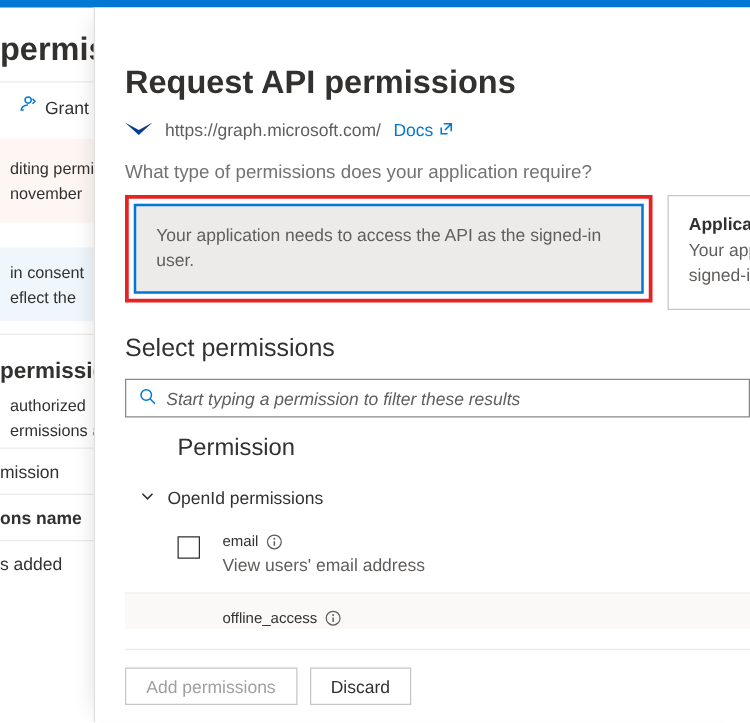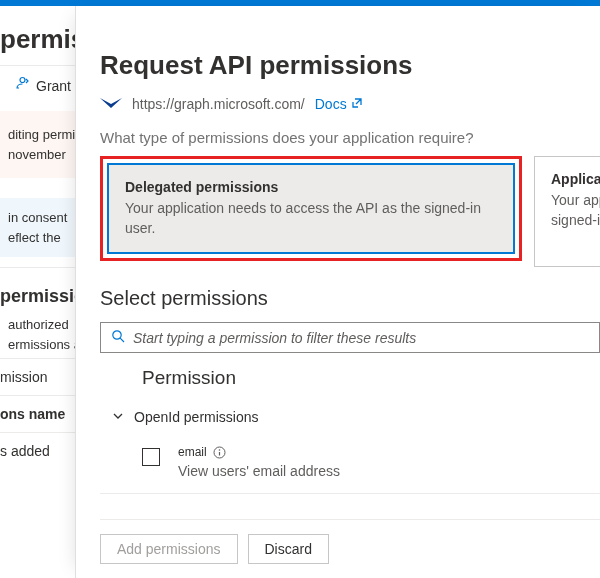--- a/index.html
+++ b/index.html
@@ -334,21 +334,20 @@
             </svg>
         </span>
       </span>
     </div>
 
     <div class="question">What type of permissions does your application require?</div>
 
     <div class="perm-cards">
       <div class="highlight-box">
         <div class="perm-card selected">
-          <div class="perm-card-title">Delegated permissions</div>
           <div class="perm-card-desc">Your application needs to access the API as the signed-in user.</div>
         </div>
       </div>
       <div class="perm-card other">
         <div class="perm-card-title">Application</div>
         <div class="perm-card-desc">
           <span>Your application</span><br>
           <span>signed-in user</span>
         </div>
       </div>
@@ -389,19 +388,34 @@
                   <circle cx="6.5" cy="4" r="0.8" fill="#605e5c"></circle>
                   <path d="M6.5 6v3.5" stroke="#605e5c" stroke-width="1.2"></path>
                 </svg>
             </span>
           </div>
           <div class="perm-desc">View users' email address</div>
         </div>
       </div>
     </div>
 
+    <div class="perm-row cut">
+      <div style="width:18px;flex-shrink:0"></div>
+      <div>
+        <div class="perm-name-row">
+          <span>offline_access</span>
+          <span class="info-icon">
+            <svg width="13" height="13" viewBox="0 0 13 13">
+                <circle cx="6.5" cy="6.5" r="5.5" fill="none" stroke="#605e5c" stroke-width="1"></circle>
+                <circle cx="6.5" cy="4" r="0.8" fill="#605e5c"></circle>
+                <path d="M6.5 6v3.5" stroke="#605e5c" stroke-width="1.2"></path>
+              </svg>
+          </span>
+        </div>
+      </div>
+    </div>
   </div>
 
   <div class="footer">
     <button class="btn">Add permissions</button>
     <button class="btn discard">Discard</button>
   </div>
 </div>
 
 </body></html>

